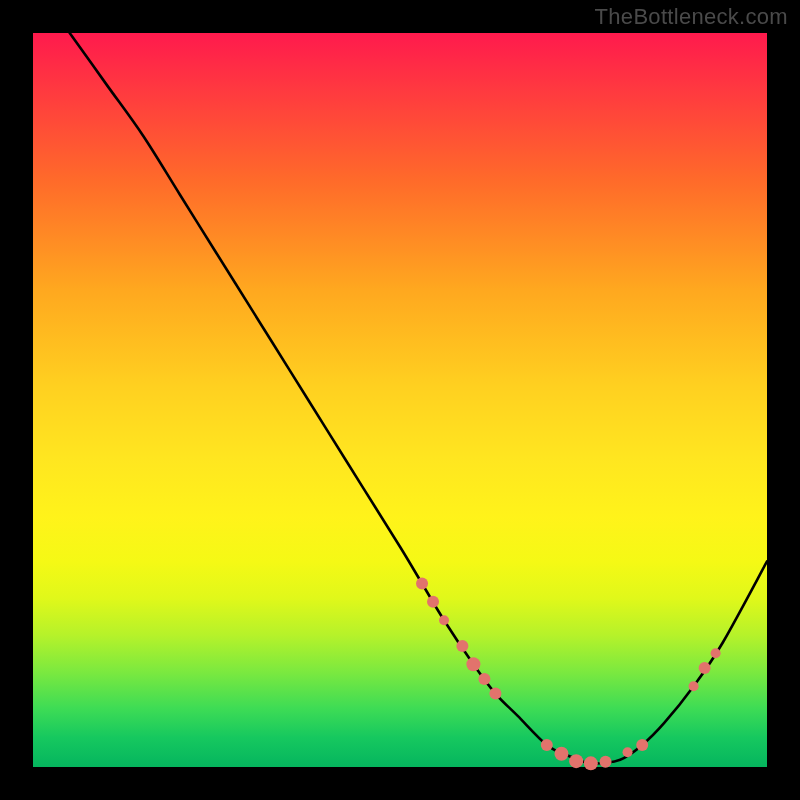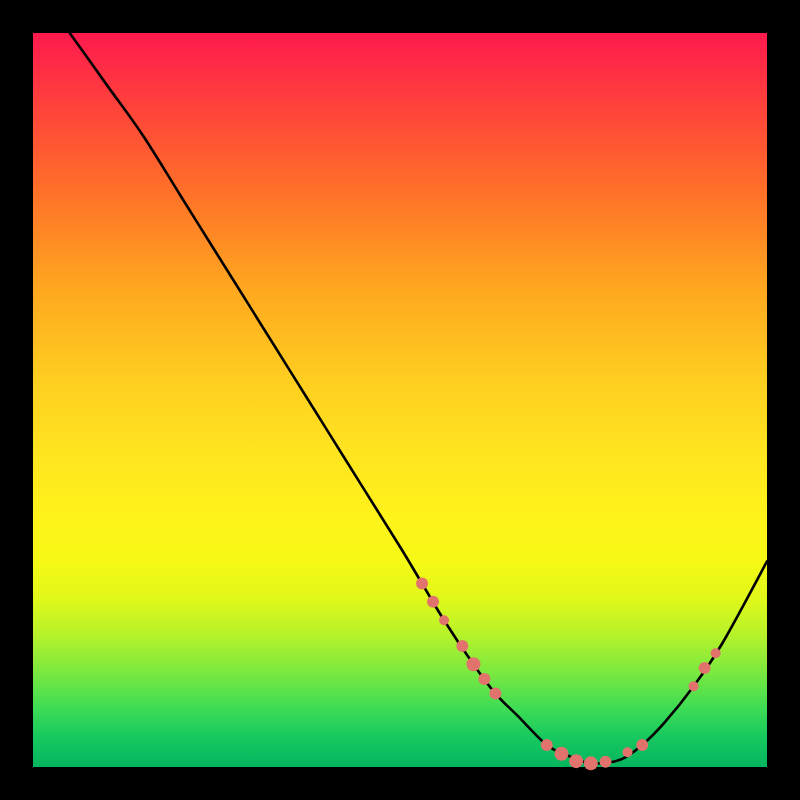--- a/index.html
+++ b/index.html
@@ -58,20 +58,21 @@
     top: 0;
     width: 734px;
     height: 734px;
     overflow: visible;
   }
 </style>
 </head>
 <body>
 
 <div class="frame">
+  <div class="watermark">TheBottleneck.com</div>
   <div class="plot-area">
     <svg class="curve" viewBox="0 0 734 734" preserveAspectRatio="none">
       <path id="curve-path" fill="none" stroke="#000000" stroke-width="2.6" stroke-linecap="round" stroke-linejoin="round" d="M 36.70 0.00 C 42.82 8.56, 61.17 34.25, 73.40 51.38 C 85.63 68.51, 97.87 84.41, 110.10 102.76 C 122.33 121.11, 134.57 141.91, 146.80 161.48 C 159.03 181.05, 171.27 200.63, 183.50 220.20 C 195.73 239.77, 207.97 259.35, 220.20 278.92 C 232.43 298.49, 244.67 318.07, 256.90 337.64 C 269.13 357.21, 281.37 376.79, 293.60 396.36 C 305.83 415.93, 318.07 435.51, 330.30 455.08 C 342.53 474.65, 357.21 497.90, 367.00 513.80 C 376.79 529.70, 381.68 538.27, 389.02 550.50 C 396.36 562.73, 402.48 573.74, 411.04 587.20 C 419.60 600.66, 431.84 619.01, 440.40 631.24 C 448.96 643.47, 455.08 652.04, 462.42 660.60 C 469.76 669.16, 475.88 674.06, 484.44 682.62 C 493.00 691.18, 505.24 705.25, 513.80 711.98 C 522.36 718.71, 528.48 719.93, 535.82 722.99 C 543.16 726.05, 549.28 729.72, 557.84 730.33 C 566.40 730.94, 578.64 729.72, 587.20 726.66 C 595.76 723.60, 601.88 718.10, 609.22 711.98 C 616.56 705.86, 622.68 699.75, 631.24 689.96 C 639.80 680.17, 650.81 666.72, 660.60 653.26 C 670.39 639.80, 677.73 630.02, 689.96 609.22 C 702.19 588.42, 726.66 541.94, 734.00 528.48"></path>
       <g id="markers">
           <circle cx="389.02" cy="550.50" r="6" fill="#e2736c"></circle>
           <circle cx="400.03" cy="568.85" r="6" fill="#e2736c"></circle>
           <circle cx="411.04" cy="587.20" r="5" fill="#e2736c"></circle>
           <circle cx="429.39" cy="612.89" r="6" fill="#e2736c"></circle>
           <circle cx="440.40" cy="631.24" r="7" fill="#e2736c"></circle>
           <circle cx="451.41" cy="645.92" r="6" fill="#e2736c"></circle>

